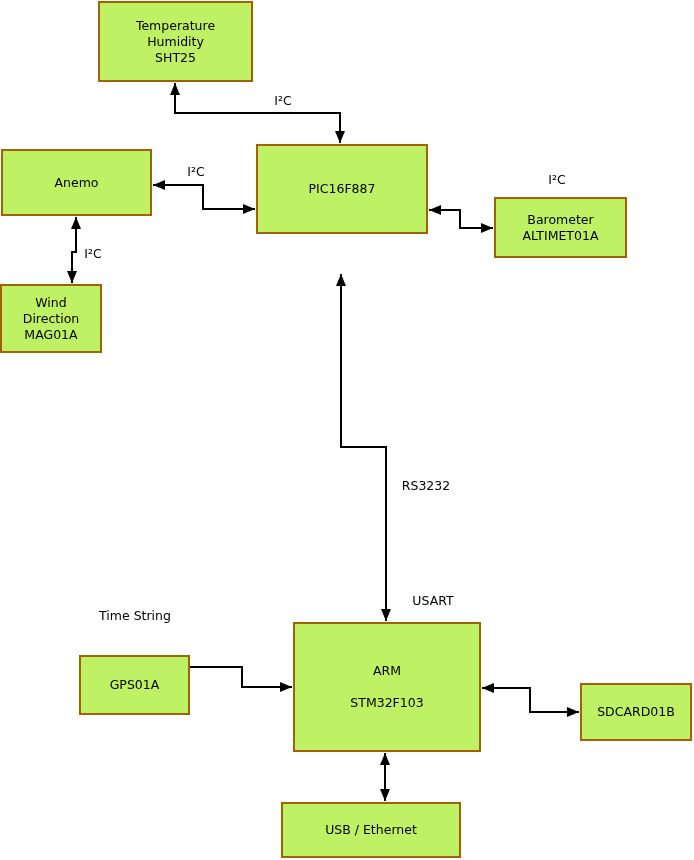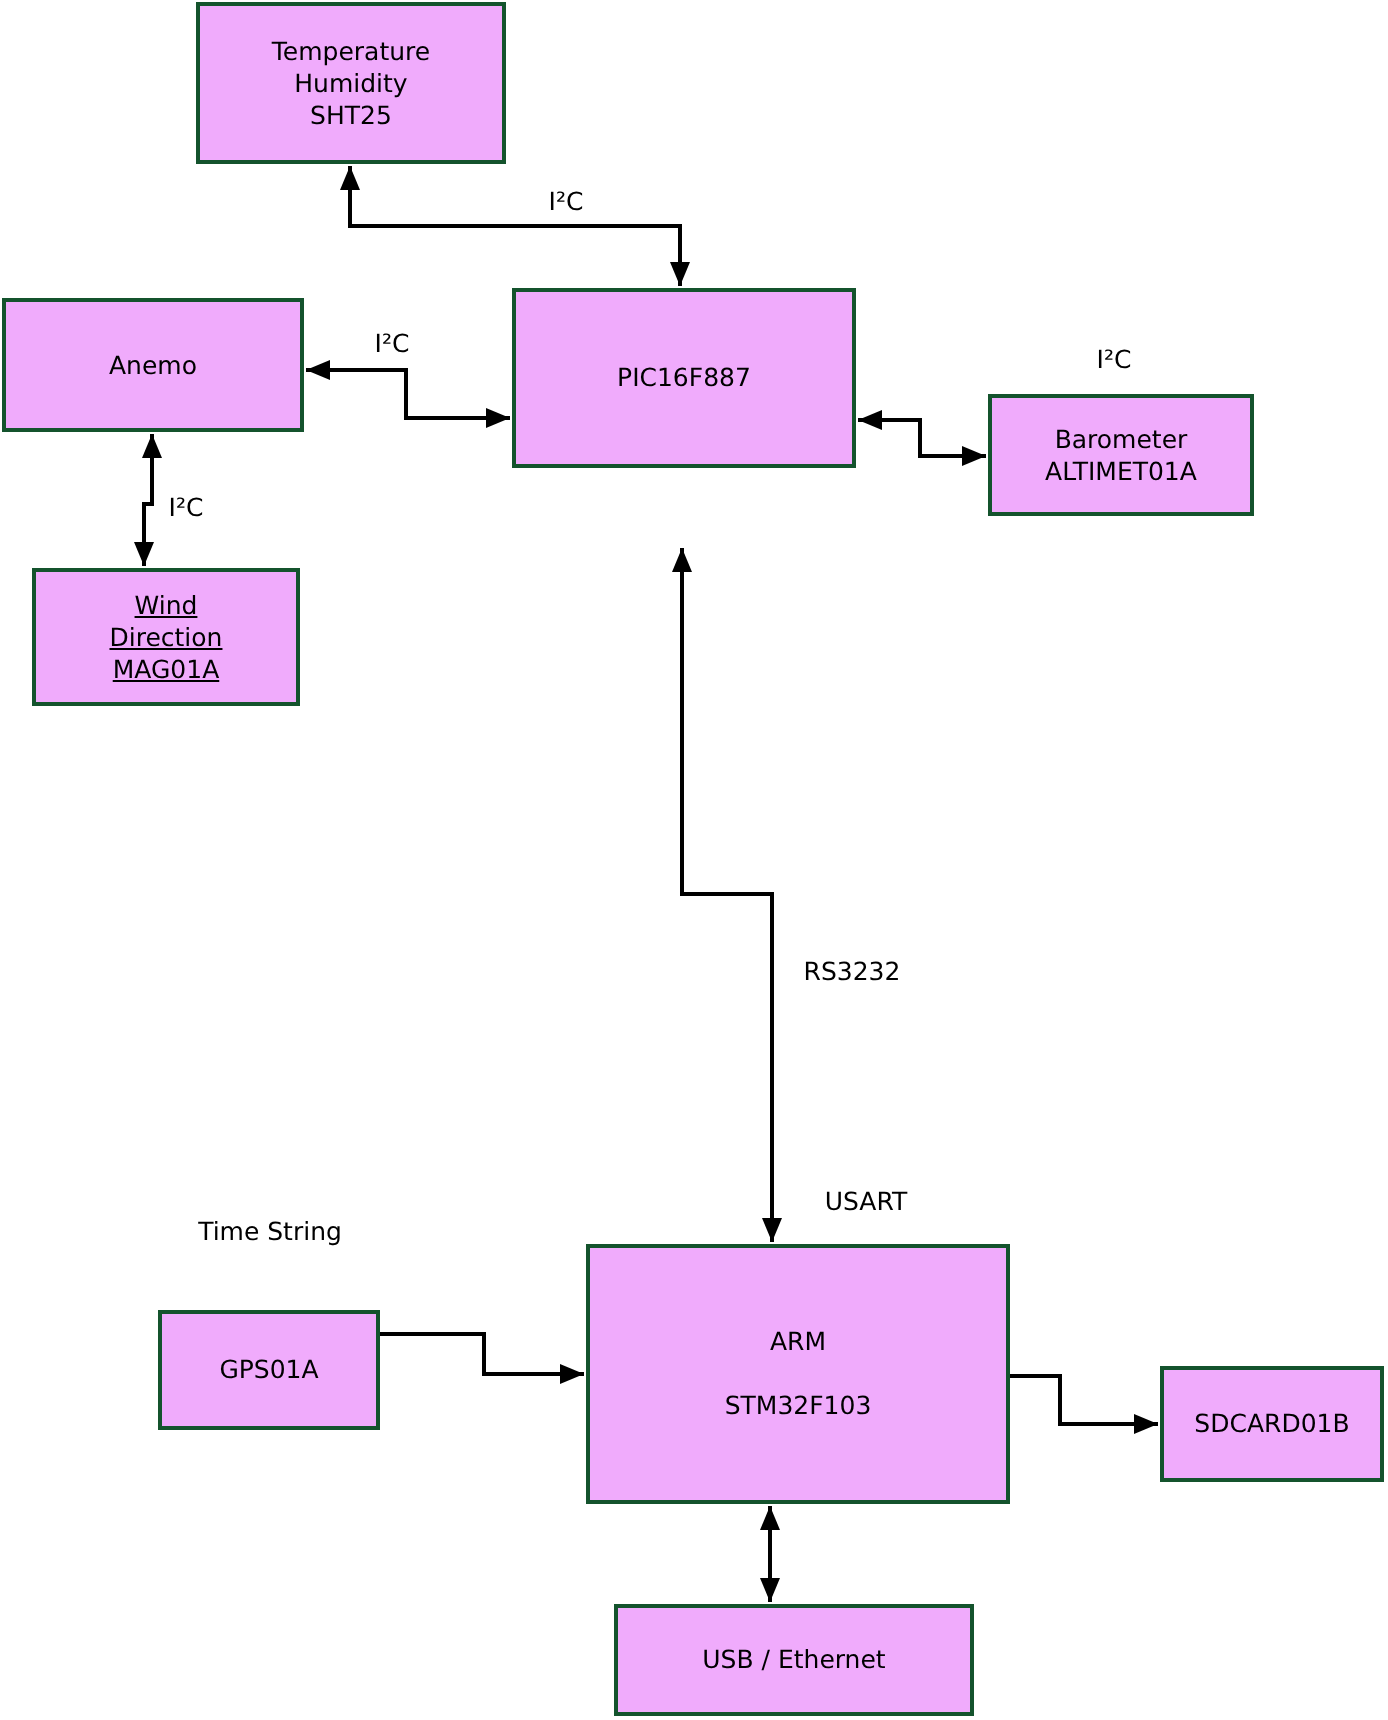--- a/index.html
+++ b/index.html
@@ -12,22 +12,22 @@
     width: 694px;
     height: 860px;
     background: #ffffff;
     font-family: "DejaVu Sans", "Liberation Sans", sans-serif;
     color: #000000;
     overflow: hidden;
   }
   .block {
     position: absolute;
     box-sizing: border-box;
-    border: 2px solid #14532d;
-    background: #f0abfc;
+    border: 2px solid #a16207;
+    background: #bef264;
     display: flex;
     align-items: center;
     justify-content: center;
     text-align: center;
     font-size: 12.5px;
     line-height: 16px;
     z-index: 2;
   }
   .block span {
     white-space: pre-line;
@@ -49,27 +49,27 @@
   }
   svg.wires path.wire {
     fill: none;
     stroke: #000000;
     stroke-width: 2px;
   }
 
   
   #b-sht25   { left: 98px;  top: 1px;   width: 155px; height: 81px; }
   #b-anemo   { left: 1px;   top: 149px; width: 151px; height: 67px; }
-  #b-winddir { left: 16px;  top: 284px; width: 134px; height: 69px; text-decoration: underline; }
+  #b-winddir { left: 0;  top: 284px; width: 102px; height: 69px; }
   #b-pic     { left: 256px; top: 144px; width: 172px; height: 90px; }
   #b-baro    { left: 494px; top: 197px; width: 133px; height: 61px; }
   #b-gps     { left: 79px;  top: 655px; width: 111px; height: 60px; }
-  #b-arm     { left: 293px; top: 622px; width: 212px; height: 130px; }
+  #b-arm     { left: 293px; top: 622px; width: 188px; height: 130px; }
   #b-sdcard  { left: 580px; top: 683px; width: 112px; height: 58px; }
-  #b-usb     { left: 307px; top: 802px; width: 180px; height: 56px; }
+  #b-usb     { left: 281px; top: 802px; width: 180px; height: 56px; }
 
   
   #l-i2c-sht25 { left: 283px; top: 101px; }
   #l-i2c-anemo { left: 196px; top: 172px; }
   #l-i2c-wind  { left: 93px;  top: 254px; }
   #l-i2c-baro  { left: 557px; top: 180px; }
   #l-rs3232    { left: 426px; top: 486px; }
   #l-usart     { left: 433px; top: 601px; }
   #l-timestr   { left: 135px; top: 616px; }
 </style>

